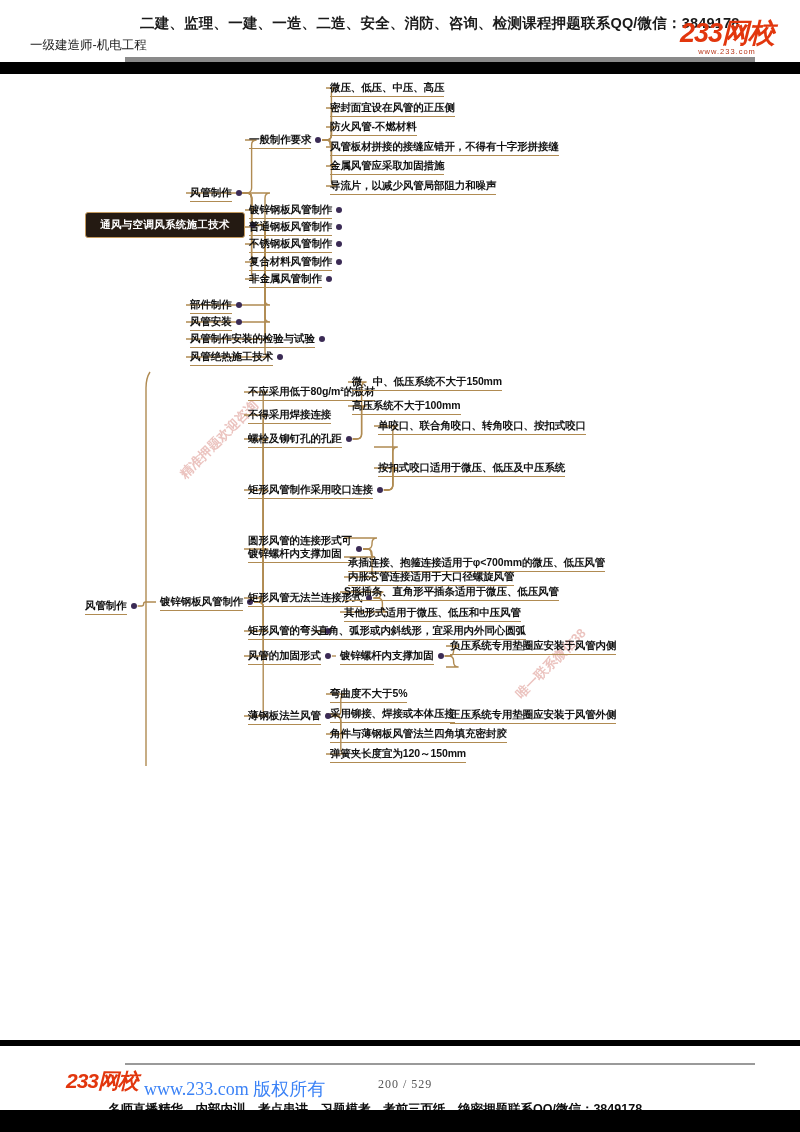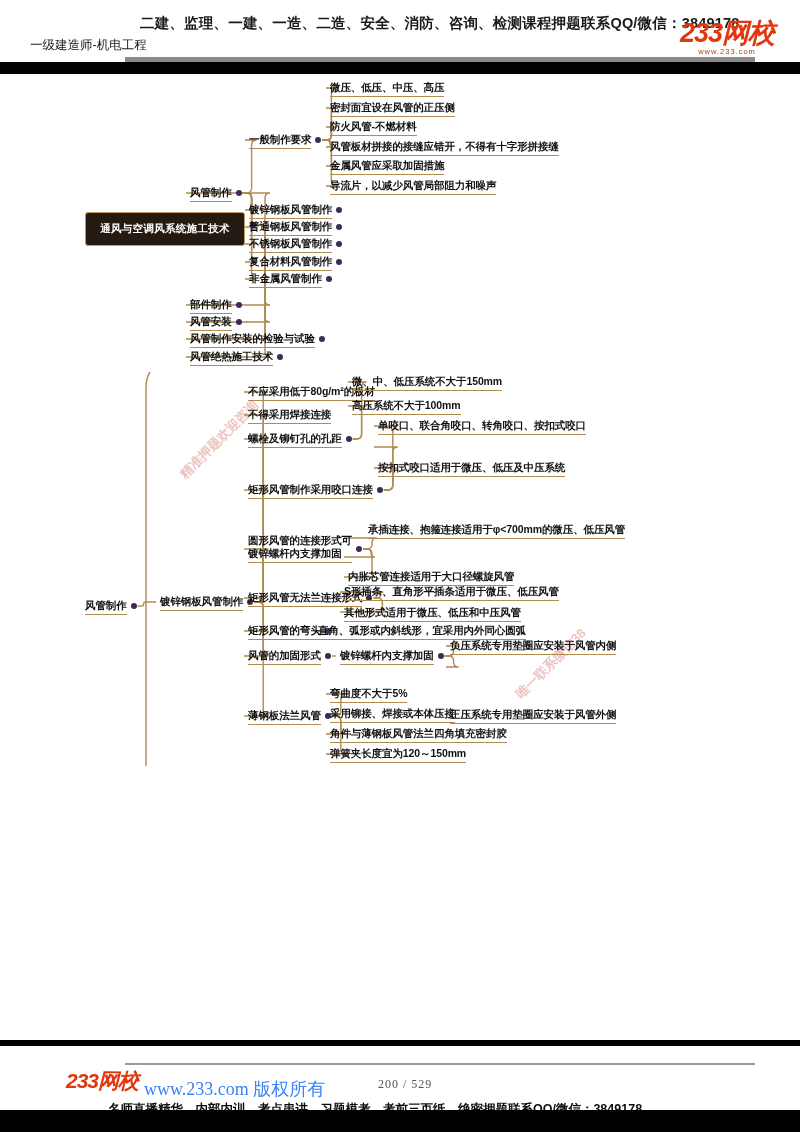--- a/index.html
+++ b/index.html
@@ -51,21 +51,21 @@
         color:#111;line-height:1.25;letter-spacing:-.1px;}
   .node .txt{display:block;}
   
   .node::after{content:"";position:absolute;left:0;right:0;bottom:-3px;height:1.6px;background:#b08b52;}
 
   
   .dot{position:absolute;width:6px;height:6px;border-radius:50%;background:#3b2b55;}
 
   .root{
     position:absolute;left:85px;top:146px;
-    width:160px;height:34px;box-sizing:border-box;
+    width:160px;height:26px;box-sizing:border-box;
     background:#241a12;border:1.6px solid #c49a5e;border-radius:3px;
     color:#fff;font-size:10.5px;font-weight:bold;
     display:flex;align-items:center;justify-content:center;letter-spacing:.3px;
   }
 </style>
 </head>
 <body>
 
 <div class="page-band-top"></div>
 <div class="rule-top"></div>
@@ -226,21 +226,21 @@
       <span class="txt">单咬口、联合角咬口、转角咬口、按扣式咬口</span>
     </div>
     <div class="node" style="left: 378px; top: 395px;">
       <span class="txt">按扣式咬口适用于微压、低压及中压系统</span>
     </div>
     <div class="node" style="left: 248px; top: 468px;">
       <span class="txt">圆形风管的连接形式可</span>
       <span class="txt">镀锌螺杆内支撑加固</span>
     </div>
     <div class="dot" style="left: 356.016px; top: 480px;"></div>
-    <div class="node" style="left: 348px; top: 457px; margin-left: 20px;">
+    <div class="node" style="left: 348px; top: 490px;">
       <span class="txt">承插连接、抱箍连接适用于φ&lt;700mm的微压、低压风管</span>
     </div>
     <div class="node" style="left: 348px; top: 504px;">
       <span class="txt">内胀芯管连接适用于大口径螺旋风管</span>
     </div>
     <div class="node" style="left: 248px; top: 525px;">
       <span class="txt">矩形风管无法兰连接形式</span>
     </div>
     <div class="dot" style="left: 366.406px; top: 529px;"></div>
     <div class="node" style="left: 344px; top: 519px;">

